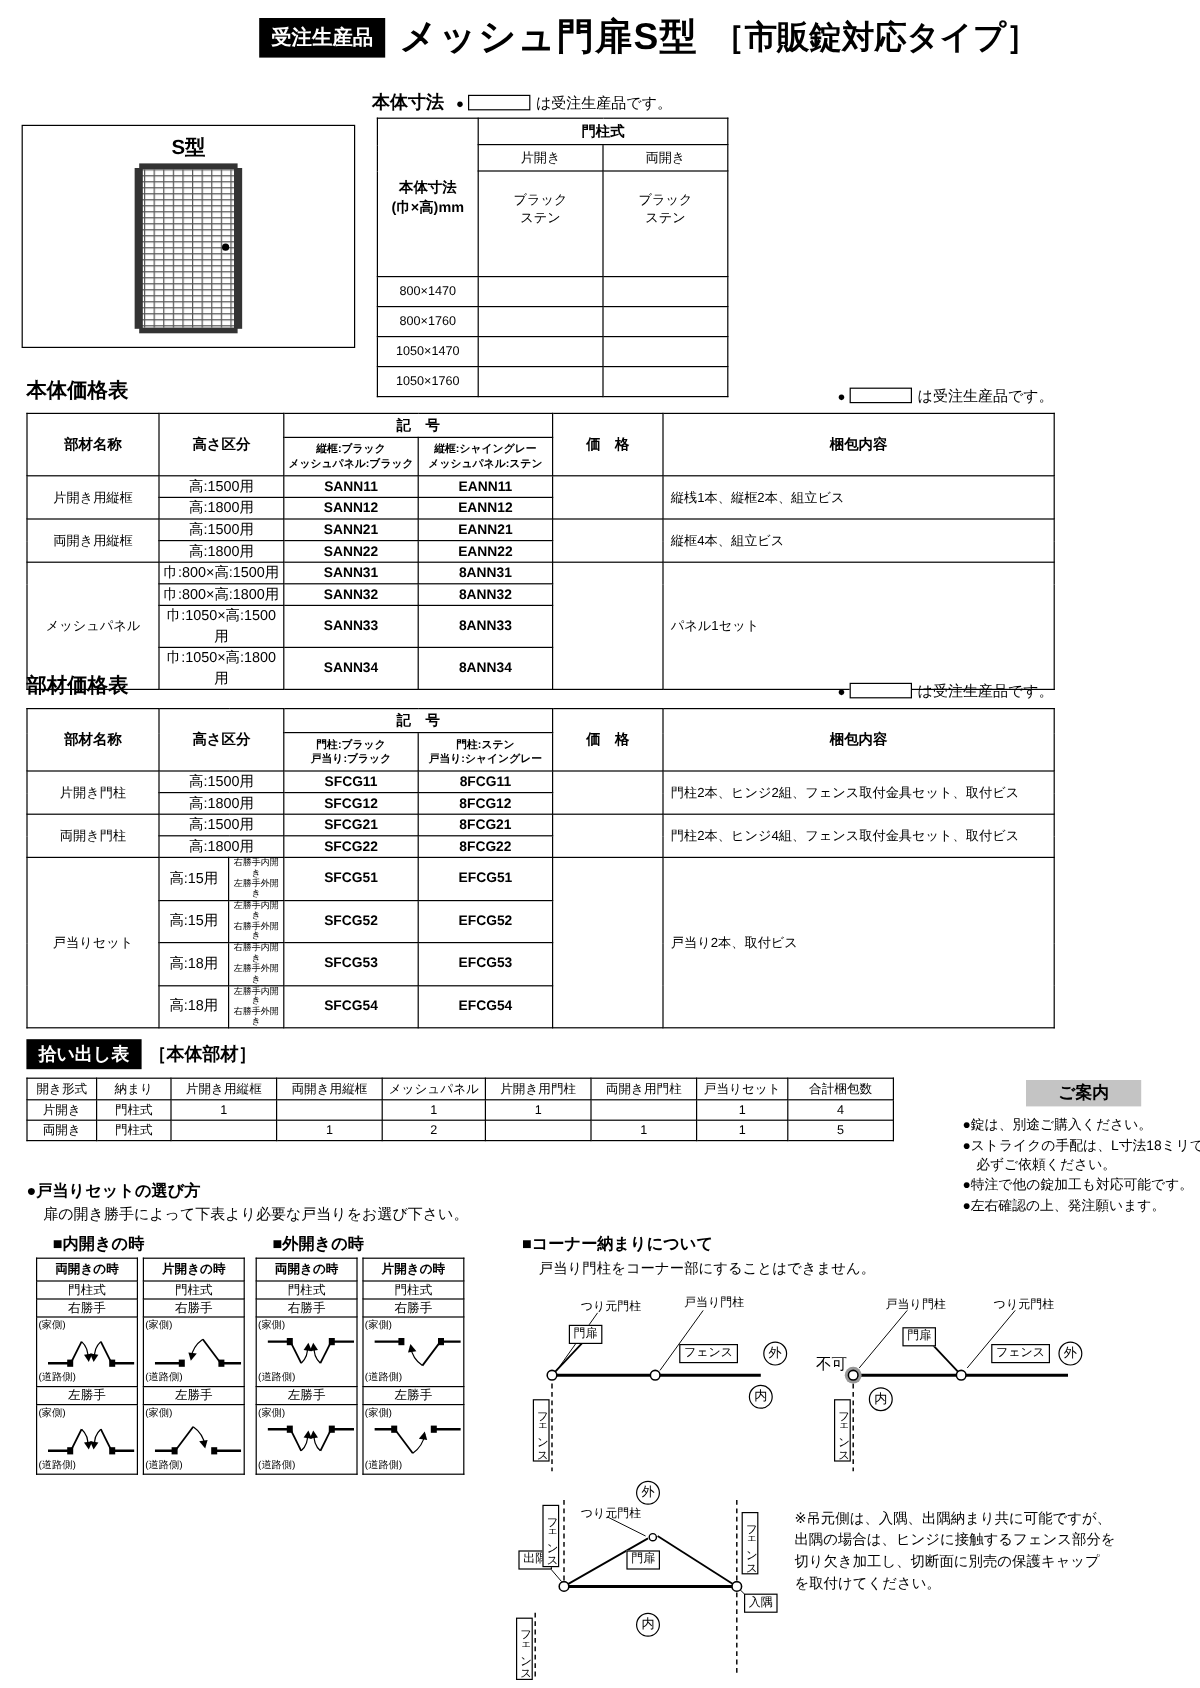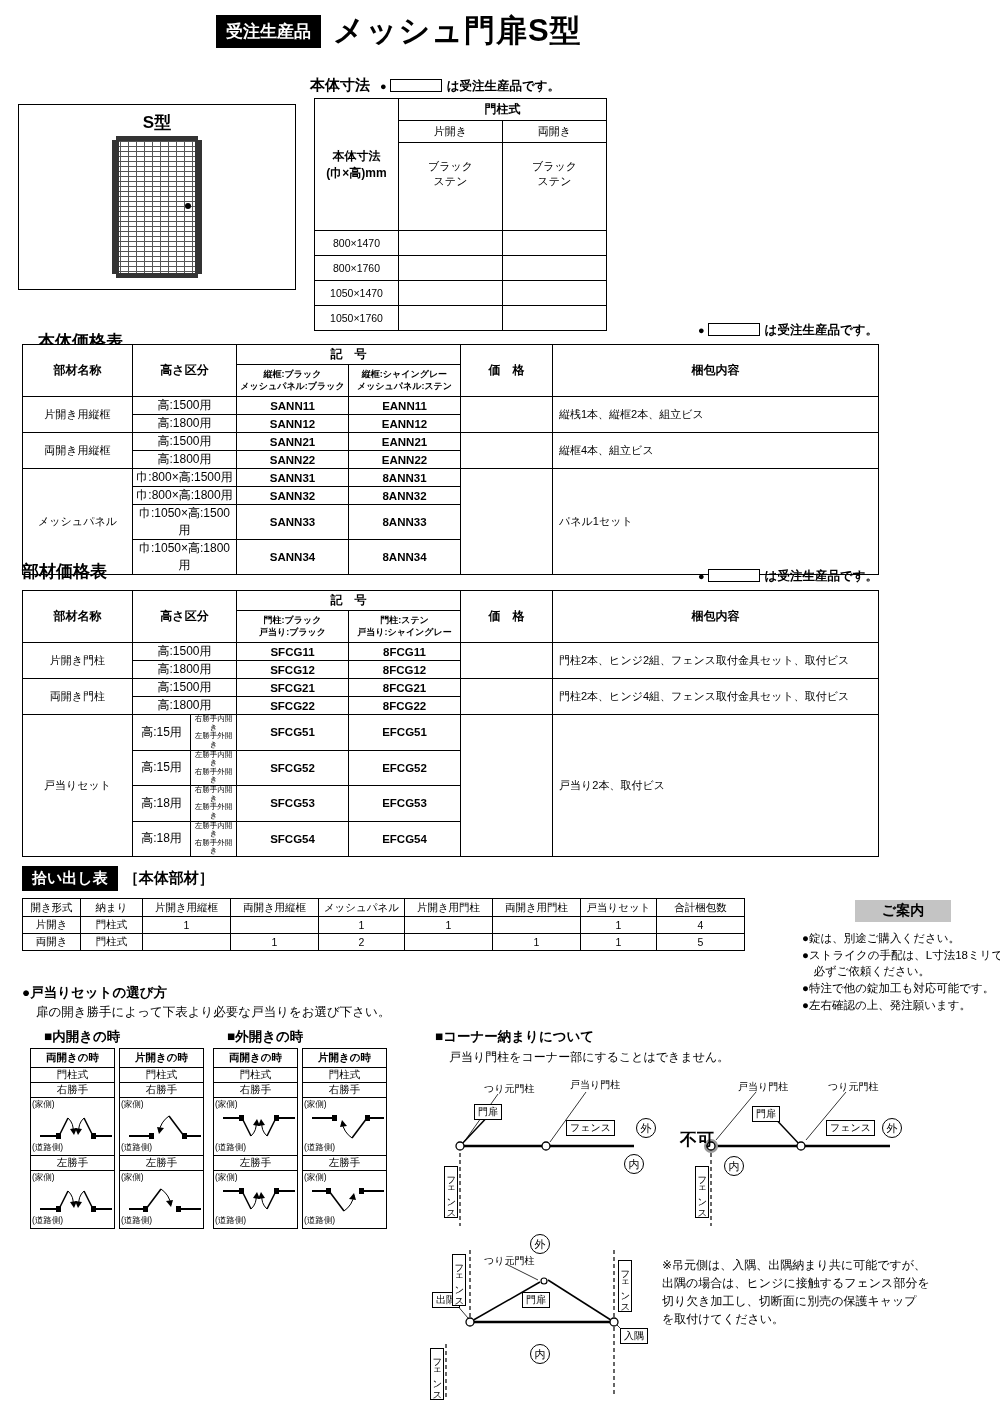--- a/index.html
+++ b/index.html
@@ -12,39 +12,39 @@
   .badge { background:#000; color:#fff; font-size:17px; font-weight:bold; padding:5px 10px; white-space:nowrap; }
   .title { font-size:31px; font-weight:bold; letter-spacing:1px; white-space:nowrap; }
   .subtitle { font-size:27px; font-weight:bold; white-space:nowrap; }
 
   
   table { border-collapse:collapse; background:#fff; }
   td { border:1px solid #000; text-align:center; vertical-align:middle; font-size:11px; padding:1px 2px; }
   .pre { white-space:pre-line;margin-top:25px; }
   .l { text-align:left; padding-left:6px; }
   .sec-title { font-size:17px; font-weight:bold; }
-  .onote { font-size:12.5px; font-weight:bold; white-space:nowrap; }
+  .onote { font-size:12.5px; font-weight:normal; white-space:nowrap; }
   .onote .dot { font-size:11px; }
   .swatch { display:inline-block; width:52px; height:13px; border:1px solid #000; background:#fff; vertical-align:-2px; margin:0 5px 0 3px; }
 
   
   .combo-head { position:absolute; left:310px; top:76px; display:flex; align-items:baseline; gap:10px; }
   .combo-head .ct { font-size:15px; font-weight:bold; }
   .combo-table { position:absolute; left:314px; top:98px; }
   .combo-table td { font-size:11px; }
   .combo-table .r1 td { height:22px; font-weight:bold; font-size:12px; }
   .combo-table .r2 td { height:22px; }
   .combo-table .r3 td { height:88px; vertical-align:top; padding-top:16px; }
   .combo-table .rs td { height:25px; font-size:10.5px; }
   .product-frame { position:absolute; left:18px; top:104px; width:278px; height:186px; border:1px solid #000; text-align:center; }
   .ptype { font-size:17px; font-weight:bold; margin-top:6px; }
   .gate-svg { margin-top:2px; }
 
   
-  .bp-title { position:absolute; left:22px; top:330px;margin-left:16px; }
+  .bp-title { position:absolute; left:22px; top:314px; }
   .bp-note  { position:absolute; right:122px; top:322px; }
   .bp-table { position:absolute; left:22px; top:344px; table-layout:fixed; }
   .pp-title { position:absolute; left:22px; top:560px; }
   .pp-note  { position:absolute; right:122px; top:568px; }
   .pp-table { position:absolute; left:22px; top:590px; table-layout:fixed; }
   .hcell { font-weight:bold; font-size:12px; }
   .kdesc { font-size:9px; font-weight:bold; line-height:1.25; }
   .code { font-weight:bold; font-size:11.5px; }
   .hv { font-size:12px; padding:0;margin-top:16px; }
   .rowh td { height:17px; }
@@ -81,21 +81,21 @@
 
   
   .corner-title { position:absolute; left:435px; top:1028px; font-size:13.5px; font-weight:bold; }
   .corner-desc { position:absolute; left:449px; top:1049px; font-size:12px; }
   .cdg { position:absolute; }
   .cdg svg.cl { position:absolute; left:0; top:0; }
   .lbl { position:absolute; font-size:10px; white-space:nowrap; }
   .bbox { position:absolute; border:1px solid #000; font-size:10px; padding:0 3px; background:#fff; line-height:1.35; white-space:nowrap; }
   .circ { position:absolute; width:20px; height:20px; border:1px solid #000; border-radius:50%; font-size:11px; line-height:19px; text-align:center; background:#fff; }
   .vbox { position:absolute; writing-mode:vertical-rl; border:1px solid #000; font-size:9.5px; padding:3px 1px; background:#fff; line-height:1.1; }
-  .nolabel { position:absolute; font-size:17px; font-weight:bold;text-align:center; }
+  .nolabel { position:absolute; font-size:13px; font-weight:normal;text-align:center; }
   .corner-note { position:absolute; left:662px; top:1256px; width:334px; font-size:12px; line-height:1.5; white-space:pre-line; }
 </style>
 </head>
 <body>
 
 <div class="page">
 
   <svg width="0" height="0" style="position:absolute">
     <defs>
       <symbol id="swing2" viewBox="0 0 72 30">
@@ -118,20 +118,21 @@
         <line x1="55" y1="24" x2="40" y2="4" stroke="#000" stroke-width="1.5"></line>
         <path d="M40,4 A24,24 0 0 0 30,20" fill="none" stroke="#000" stroke-width="1"></path>
         <polygon points="30,22 28,15 35,16" fill="#000"></polygon>
       </symbol>
     </defs>
   </svg>
 
   <div class="hdr">
     <span class="badge">受注生産品</span>
     <span class="title">メッシュ門扉S型</span>
+    <span class="subtitle">［市販錠対応タイプ］</span>
   </div>
 
   <div class="product-frame">
     <div class="ptype">S型</div>
     <svg class="gate-svg" width="90" height="142" viewBox="0 0 90 142">
       <defs>
         <pattern id="mesh" width="8" height="5" patternUnits="userSpaceOnUse">
           <path d="M0 0.5H8M0.5 0V5" stroke="#555" stroke-width="1" fill="none"></path>
         </pattern>
       </defs>

